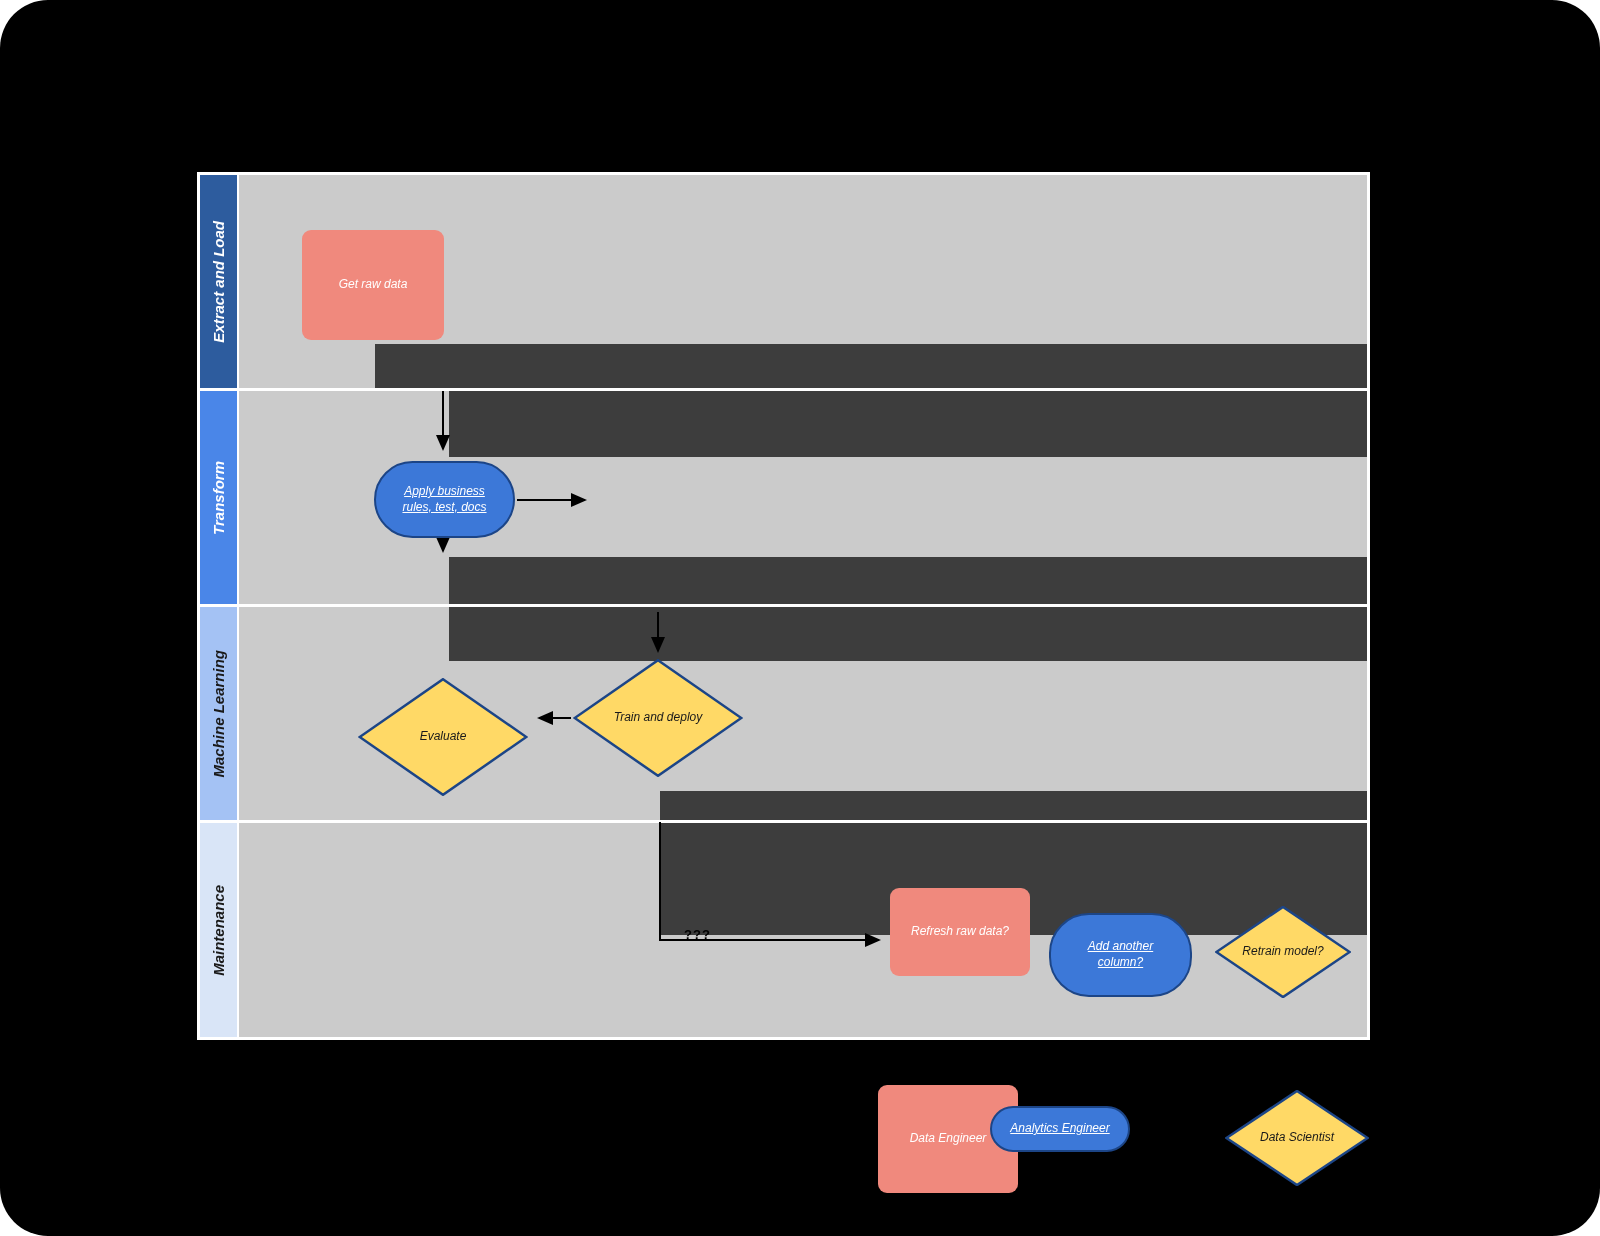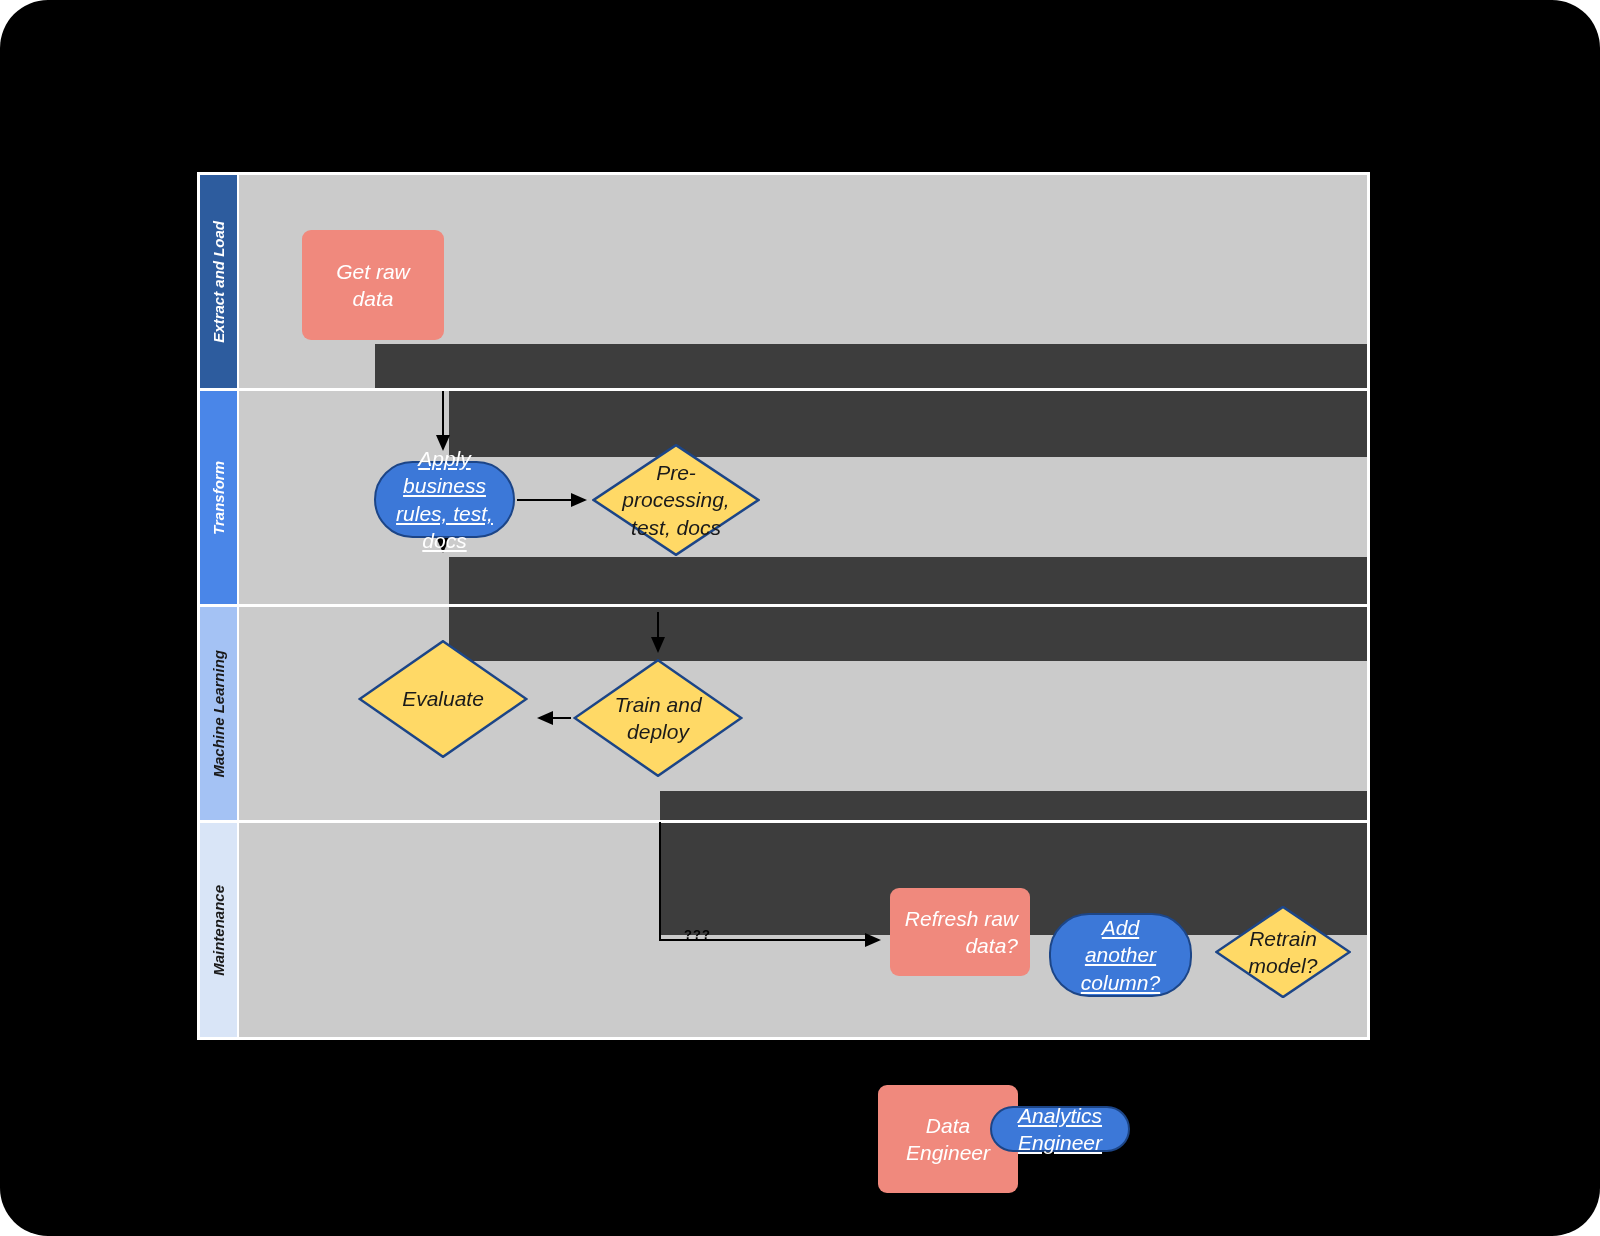--- a/index.html
+++ b/index.html
@@ -44,38 +44,38 @@
   #arrows{position:absolute;left:0;top:0;width:1600px;height:1236px;z-index:3;pointer-events:none;}
   #arrows path{stroke:var(--arrow,#000);stroke-width:2;fill:none;}
   .edge-label{
     position:absolute;z-index:5;font-size:13px;font-weight:bold;color:#000;
     letter-spacing:1px;
   }
 
   
   .node{
     position:absolute;z-index:4;display:flex;align-items:center;justify-content:center;
-    text-align:center;font-style:italic;font-size:21px;line-height:1.3;box-sizing:border-box;
+    text-align:center;font-style:italic;font-size:12px;line-height:1.3;box-sizing:border-box;
   }
   .salmon{background:var(--salmon,#f0897d);color:#ffffff;border-radius:9px;padding:0 12px;}
   .stadium{
     background:var(--blue,#3c78d8);color:#ffffff;
     border:2px solid var(--blue_border,#1c4587);border-radius:40px;padding:0 14px;text-decoration:underline;
   }
   .diamond{background:transparent;padding:0;}
   .diamond svg{position:absolute;left:0;top:0;width:100%;height:100%;}
   .diamond .dlabel{
     position:relative;z-index:1;width:72%;text-align:center;color:#1a1a1a;
   }
 
   
   #node-get-raw-data     {left:302px;top:230px;width:142px;height:110px;}
   #node-apply-rules      {left:374px;top:461px;width:141px;height:77px;}
   #node-preprocessing    {left:592px;top:444px;width:168px;height:112px;}
-  #node-evaluate         {left:358px;top:640px;width:170px;height:118px;}
+  #node-evaluate         {left:358px;top:678px;width:170px;height:118px;}
   #node-train-deploy     {left:573px;top:659px;width:170px;height:118px;}
   #node-refresh-raw-data {left:890px;top:888px;width:140px;height:88px;text-align:right;}
   #node-add-column       {left:1049px;top:913px;width:143px;height:84px;}
   #node-retrain          {left:1215px;top:906px;width:136px;height:92px;}
 
   
   #legend-data-engineer     {left:878px;top:1085px;width:140px;height:108px;}
   #legend-analytics-engineer{left:990px;top:1106px;width:140px;height:46px;}
   #legend-data-scientist    {left:1225px;top:1090px;width:144px;height:96px;}
 </style>
@@ -140,26 +140,20 @@
   <span class="edge-label" style="left:684px;top:927px;">???</span>
 
   <div class="node salmon" id="node-get-raw-data">
     <span>Get raw data</span>
   </div>
 
   <div class="node stadium" id="node-apply-rules">
     <span>Apply business rules, test, docs</span>
   </div>
 
-  <div class="node diamond" id="node-preprocessing">
-    <svg viewBox="0 0 100 100" preserveAspectRatio="none">
-      <polygon points="50,1 99,50 50,99 1,50" fill="#ffd966" stroke="#1c4587" stroke-width="2.5" vector-effect="non-scaling-stroke"></polygon>
-    </svg>
-    <span class="dlabel">Pre-processing, test, docs</span>
-  </div>
 
   <div class="node diamond" id="node-evaluate">
     <svg viewBox="0 0 100 100" preserveAspectRatio="none">
       <polygon points="50,1 99,50 50,99 1,50" fill="#ffd966" stroke="#1c4587" stroke-width="2.5" vector-effect="non-scaling-stroke"></polygon>
     </svg>
     <span class="dlabel">Evaluate</span>
   </div>
 
   <div class="node diamond" id="node-train-deploy">
     <svg viewBox="0 0 100 100" preserveAspectRatio="none">
@@ -184,14 +178,20 @@
     <svg viewBox="0 0 100 100" preserveAspectRatio="none">
       <polygon points="50,1 99,50 50,99 1,50" fill="#ffd966" stroke="#1c4587" stroke-width="2.5" vector-effect="non-scaling-stroke"></polygon>
     </svg>
     <span class="dlabel">Retrain model?</span>
   </div>
 
   <div class="node stadium" id="legend-analytics-engineer">
     <span>Analytics Engineer</span>
   </div>
 
+  <div class="node diamond" id="legend-data-scientist">
+    <svg viewBox="0 0 100 100" preserveAspectRatio="none">
+      <polygon points="50,1 99,50 50,99 1,50" fill="#ffd966" stroke="#1c4587" stroke-width="2.5" vector-effect="non-scaling-stroke"></polygon>
+    </svg>
+    <span class="dlabel">Data Scientist</span>
+  </div>
 
 </div>
 
 </body></html>

